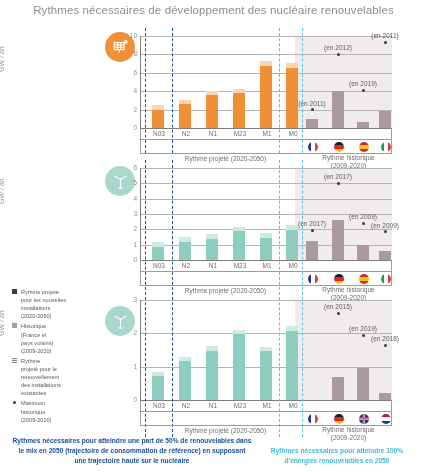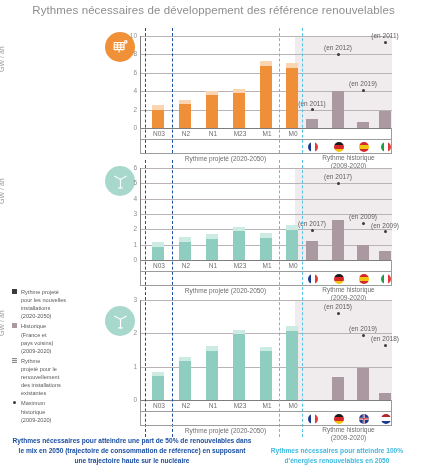--- a/index.html
+++ b/index.html
@@ -139,21 +139,21 @@
   .legend .sw.max  { width:3px; height:3px; background:#3a3a3a; border-radius:50%; left:1px; top:2px; }
 
   
   .footer { position:absolute; bottom:6px; font-size:6.6px; font-weight:bold; line-height:1.5; }
   #footer-left { left:12px; width:240px; text-align:center; color:#1b4fa0; }
   #footer-right{ right:10px; width:160px; text-align:center; color:#3fb9e0; }
 </style>
 </head>
 <body>
 
-<div class="title">Rythmes nécessaires de développement des référence renouvelables</div>
+<div class="title">Rythmes nécessaires de développement des nucléaire renouvelables</div>
 
 <div class="panel" id="panel0">
     <div class="badge">
       <svg width="17" height="17" viewBox="0 0 24 24" fill="none" stroke="#fff" stroke-width="1.6">
         <rect x="3" y="5" width="14" height="10" rx="1"></rect>
         <line x1="3" y1="8.3" x2="17" y2="8.3"></line>
         <line x1="3" y1="11.6" x2="17" y2="11.6"></line>
         <line x1="7.7" y1="5" x2="7.7" y2="15"></line>
         <line x1="12.3" y1="5" x2="12.3" y2="15"></line>
         <line x1="10" y1="15" x2="10" y2="19"></line>

